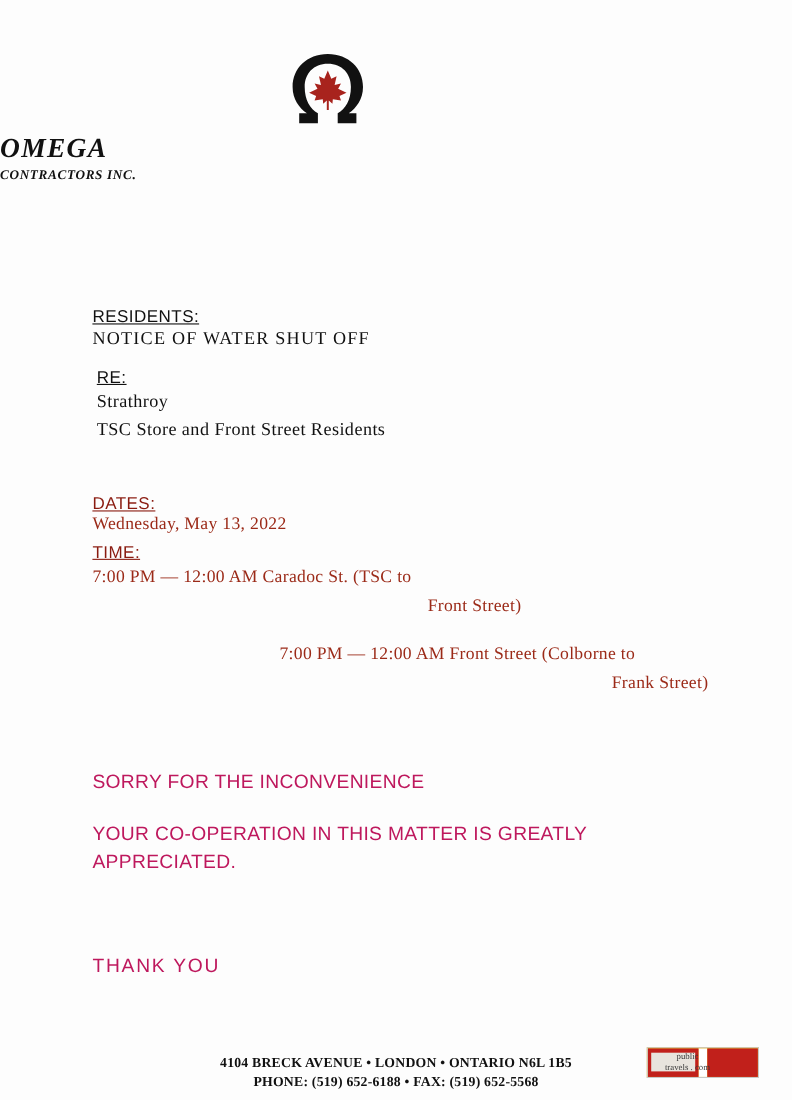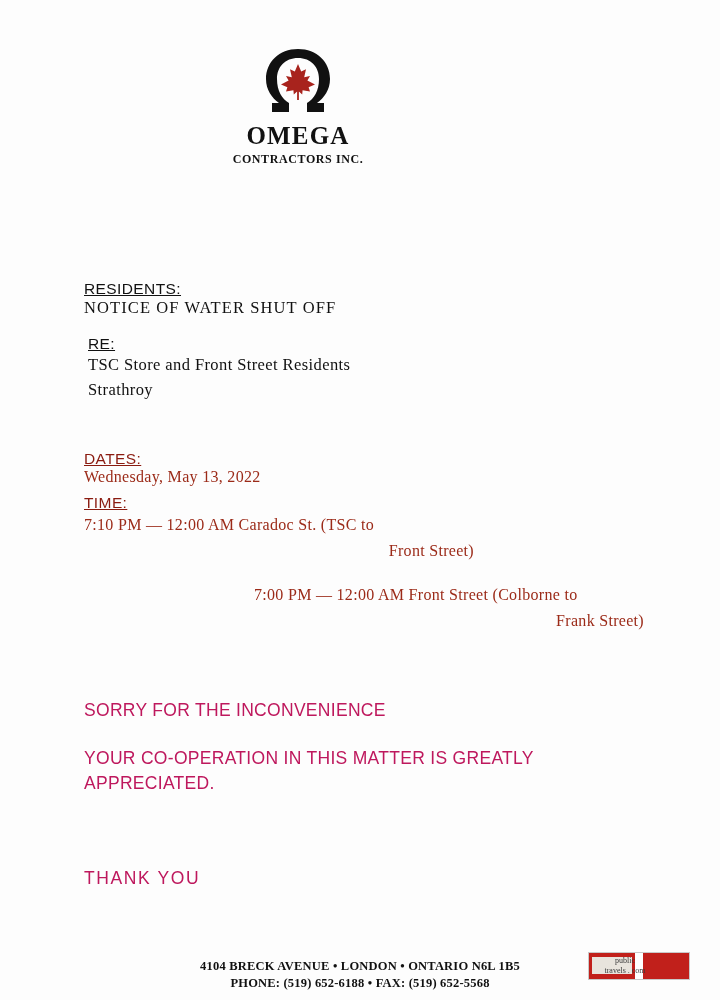--- a/index.html
+++ b/index.html
@@ -21,21 +21,22 @@
     height: 1000px;
     background: #fdfdfd;
   }
 
   
   .logo-block {
     position: absolute;
     top: 46px;
     left: 0;
     width: 596px;
-    text-align: center;
+    text-align: left;
+    font-style: italic;
   }
   .logo-mark {
     display: block;
     margin: 0 auto;
     width: 92px;
     height: 72px;
   }
   .logo-name {
     font-family: "Liberation Serif", serif;
     font-weight: bold;
@@ -201,34 +202,34 @@
   </div>
 
   <div class="row" id="row-residents">
     <span class="label black">RESIDENTS:</span>
     <span class="value-black">NOTICE  OF  WATER  SHUT  OFF</span>
   </div>
 
   <div class="row" id="row-re">
     <span class="label black">RE:</span>
     <span>
+      <span class="value-black" style="display:block">Strathroy</span>
       <span class="value-black" style="display:block">TSC Store and Front Street Residents</span>
-      <span class="value-black" style="display:block">Strathroy</span>
     </span>
   </div>
 
   <div class="row" id="row-dates">
     <span class="label">DATES:</span>
     <span class="value-red">Wednesday,  May 13, 2022</span>
   </div>
 
   <div class="row" id="row-time">
     <span class="label">TIME:</span>
     <span style="width:390px;">
-      <span class="value-red" style="display:block">7:10 PM — 12:00 AM   Caradoc St. (TSC to</span>
+      <span class="value-red" style="display:block">7:00 PM — 12:00 AM   Caradoc St. (TSC to</span>
       <span class="value-red indent-right">Front Street)</span>
     </span>
   </div>
 
   <div class="row" id="row-time2">
     <span style="width:390px;">
       <span class="value-red">7:00 PM — 12:00 AM Front Street (Colborne to</span>
       <span class="value-red indent-right">Frank Street)</span>
     </span>
   </div>

